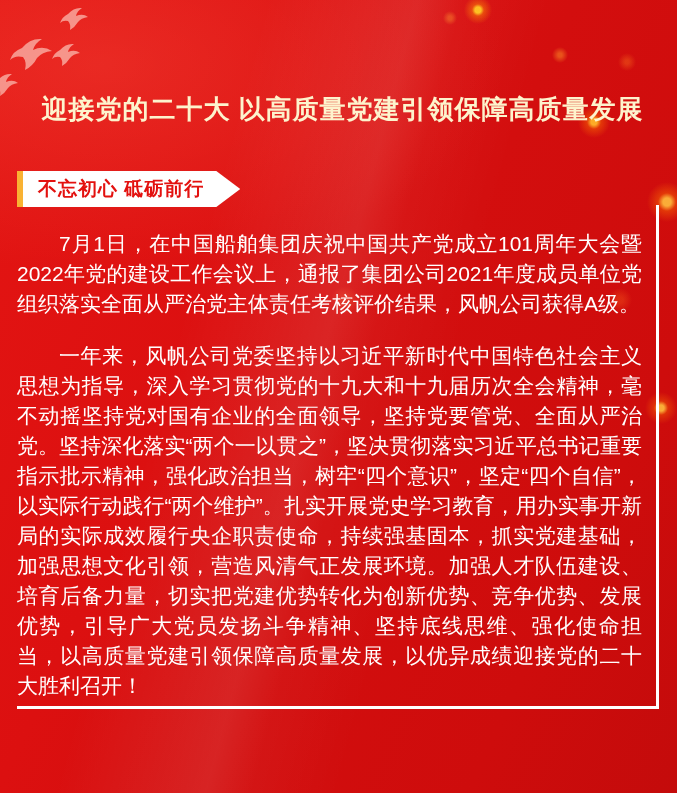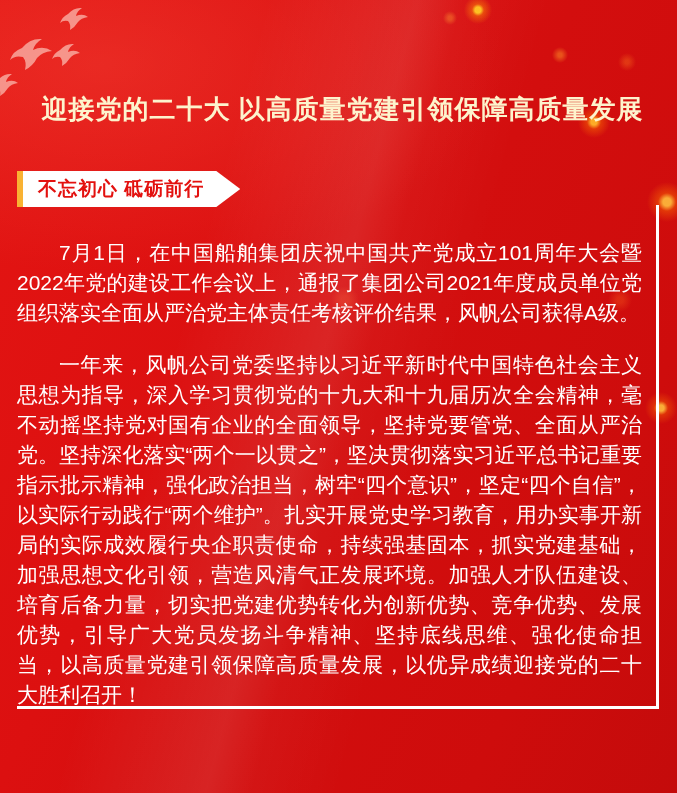--- a/index.html
+++ b/index.html
@@ -37,21 +37,21 @@
     padding:0 36px 0 15px;
     clip-path:polygon(0 0, calc(100% - 24px) 0, 100% 50%, calc(100% - 24px) 100%, 0 100%);
     font-size:19px; font-weight:bold; letter-spacing:1px;
   }
   .content-frame {
     position:absolute; left:17px; top:205px; width:642px; height:504px;
     box-sizing:border-box; padding:17px 14px 0 0;
     border-right:3px solid #fff; border-bottom:3px solid #fff;
   }
   .para {
-    margin:16px 0 22px 0; text-indent:2em; text-align:justify;
+    margin:7px 0 22px 0; text-indent:2em; text-align:justify;
     font-size:21px; line-height:30px;
   }
 </style>
 </head>
 <body>
 
 <div class="page">
   <div class="sheen"></div>
 
   <svg class="doves" viewBox="0 0 130 110" aria-hidden="true">

